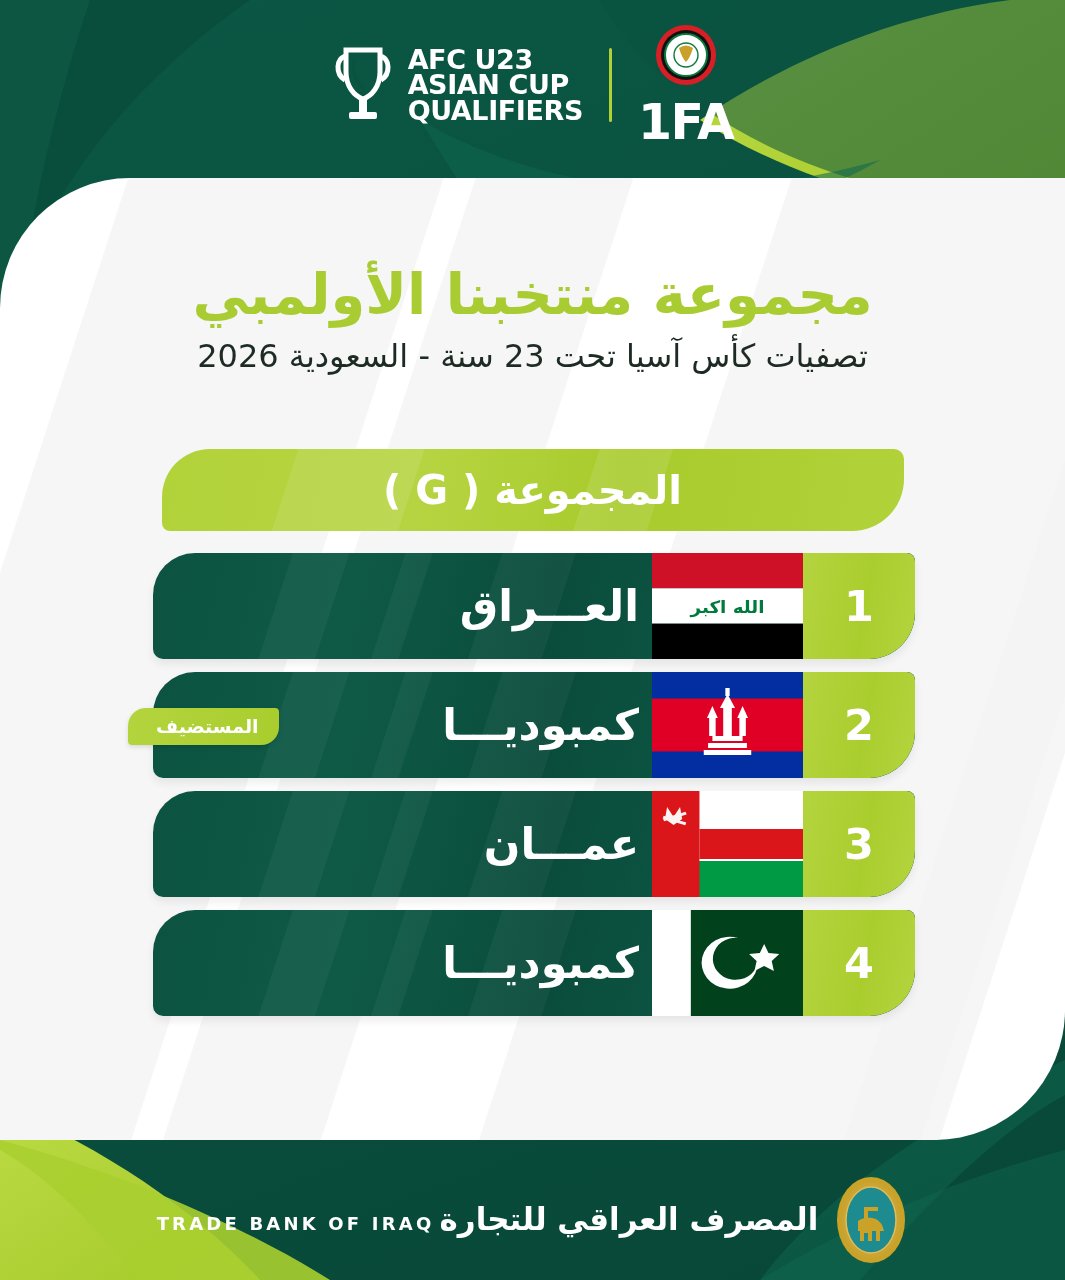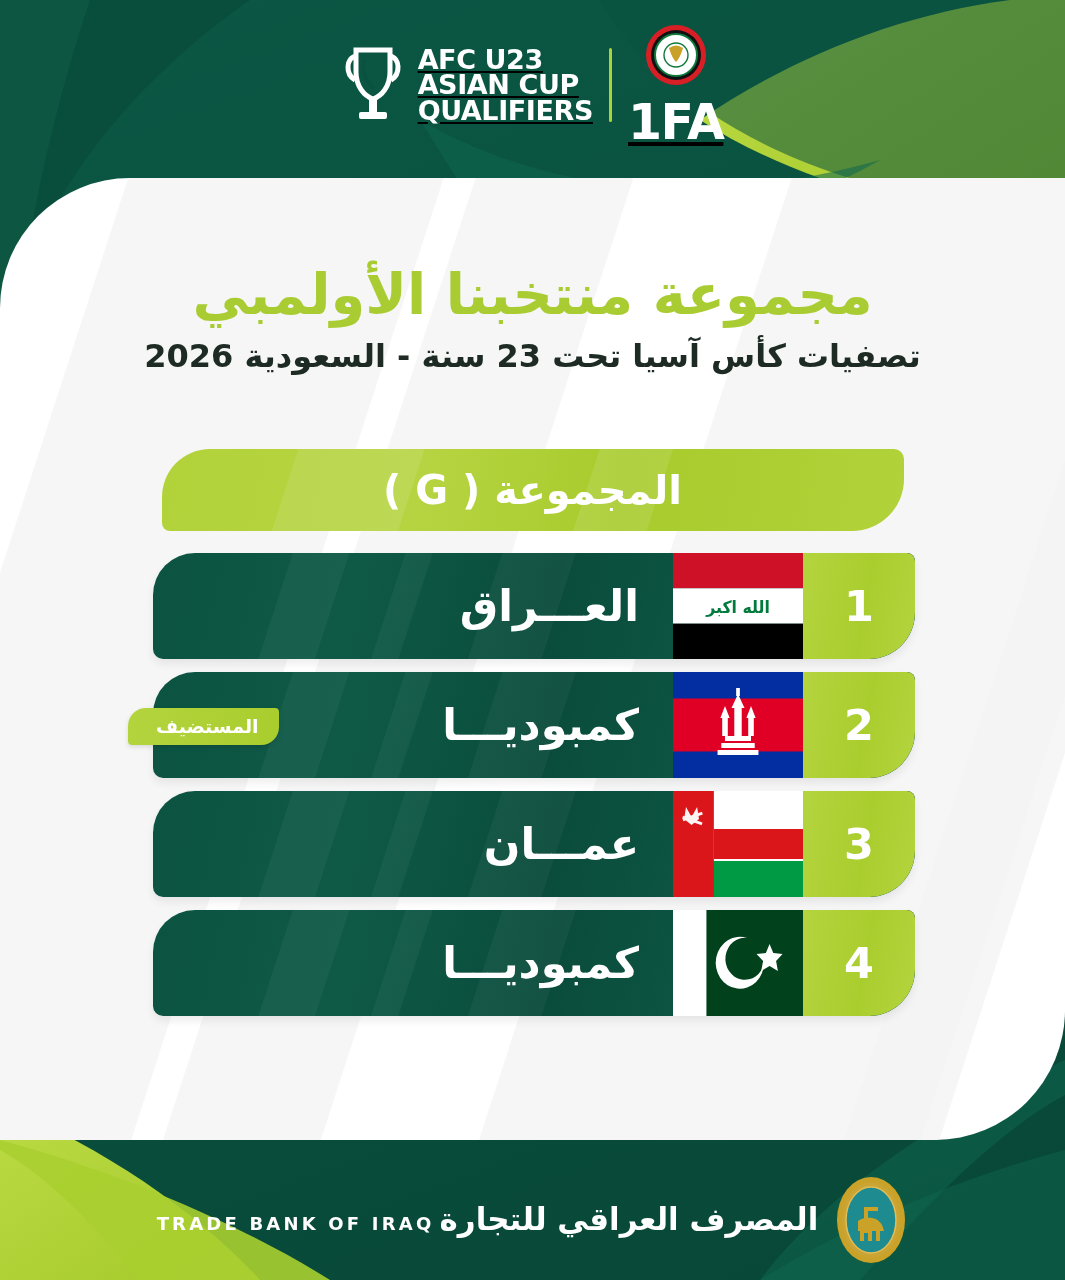--- a/index.html
+++ b/index.html
@@ -17,22 +17,22 @@
     overflow:hidden;
   }
 
   
   .bg-layer{ position:absolute; inset:0; overflow:hidden; pointer-events:none; }
   .bg-layer svg{ position:absolute; inset:0; width:100%; height:100%; display:block; }
 
   
   .header{
     position:absolute; left:0; right:0; top:30px; height:110px;
-    display:flex; align-items:center; justify-content:center; gap:16px;
-    direction:ltr; z-index:6;text-decoration:underline;
+    display:flex; align-items:center; justify-content:center; gap:26px;
+    direction:ltr; z-index:6;
   }
   .afc-lockup{ display:flex; align-items:center; gap:14px; }
   .afc-trophy{ width:62px; height:82px; flex:0 0 auto; }
   .afc-words{
     color:#ffffff; font-weight:bold; line-height:0.93;
     font-size:27px; letter-spacing:-0.4px; text-align:left;
     font-family:"DejaVu Sans","Liberation Sans",sans-serif;
   }
   .afc-words span{ display:block; white-space:nowrap; }
   .divider-bar{ width:3px; height:74px; background:#b0d136; border-radius:2px; }
@@ -60,21 +60,21 @@
   .card-inner{ position:relative; z-index:2; padding-top:78px; }
 
   
   .title{
     text-align:center; color:#a9cc32;
     font-size:56px; font-weight:bold; letter-spacing:0px;
     line-height:1.12; direction:rtl;margin-top:8px;
   }
   .subtitle{
     text-align:center; color:#1d2b24;
-    font-size:32px; font-weight:bold; margin-top:10px;
+    font-size:32px; font-weight:normal; margin-top:10px;
     direction:rtl; line-height:1.2;
   }
 
   
   .group-bar{
     position:relative;
     width:742px; height:82px; margin:74px auto 0 auto;
     background:linear-gradient(100deg,#b2d23a 0%,#b6d441 35%,#a8cb2c 62%,#b2d23a 100%);
     border-top-left-radius:48px;
     border-top-right-radius:10px;
@@ -122,21 +122,21 @@
 
   .rank{
     position:absolute; right:0; top:0; width:112px; height:106px;
     background:linear-gradient(100deg,#b4d43e 0%,#aacd2e 55%,#b4d43e 100%);
     border-top-right-radius:8px;
     border-bottom-right-radius:46px;
     display:flex; align-items:center; justify-content:center;
     color:#ffffff; font-size:43px; font-weight:bold; line-height:1;
   }
   .flag{
-    position:absolute; right:112px; top:0; width:130px; height:106px;
+    position:absolute; right:112px; top:0; width:151px; height:106px;
     overflow:hidden;
   }
   .flag svg{ display:block; width:100%; height:100%; }
   .team-name{
     position:absolute; right:276px; top:0; height:106px;
     display:flex; align-items:center;
     color:#ffffff; font-size:43px; font-weight:bold; direction:rtl; letter-spacing:0.5px;
   }
 
   .host-badge{

